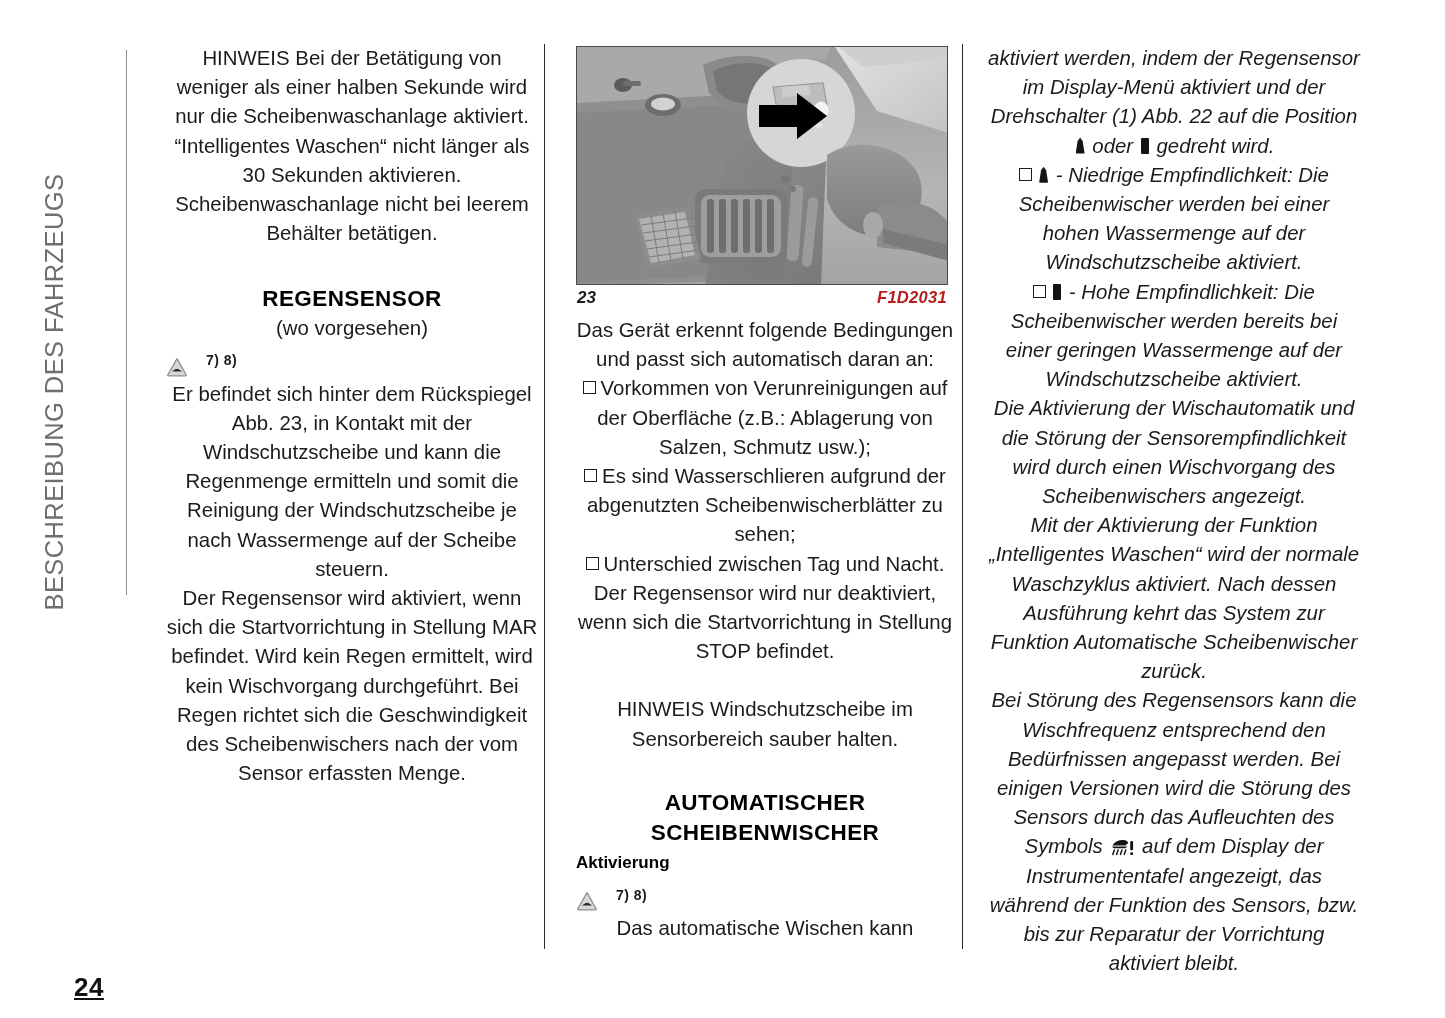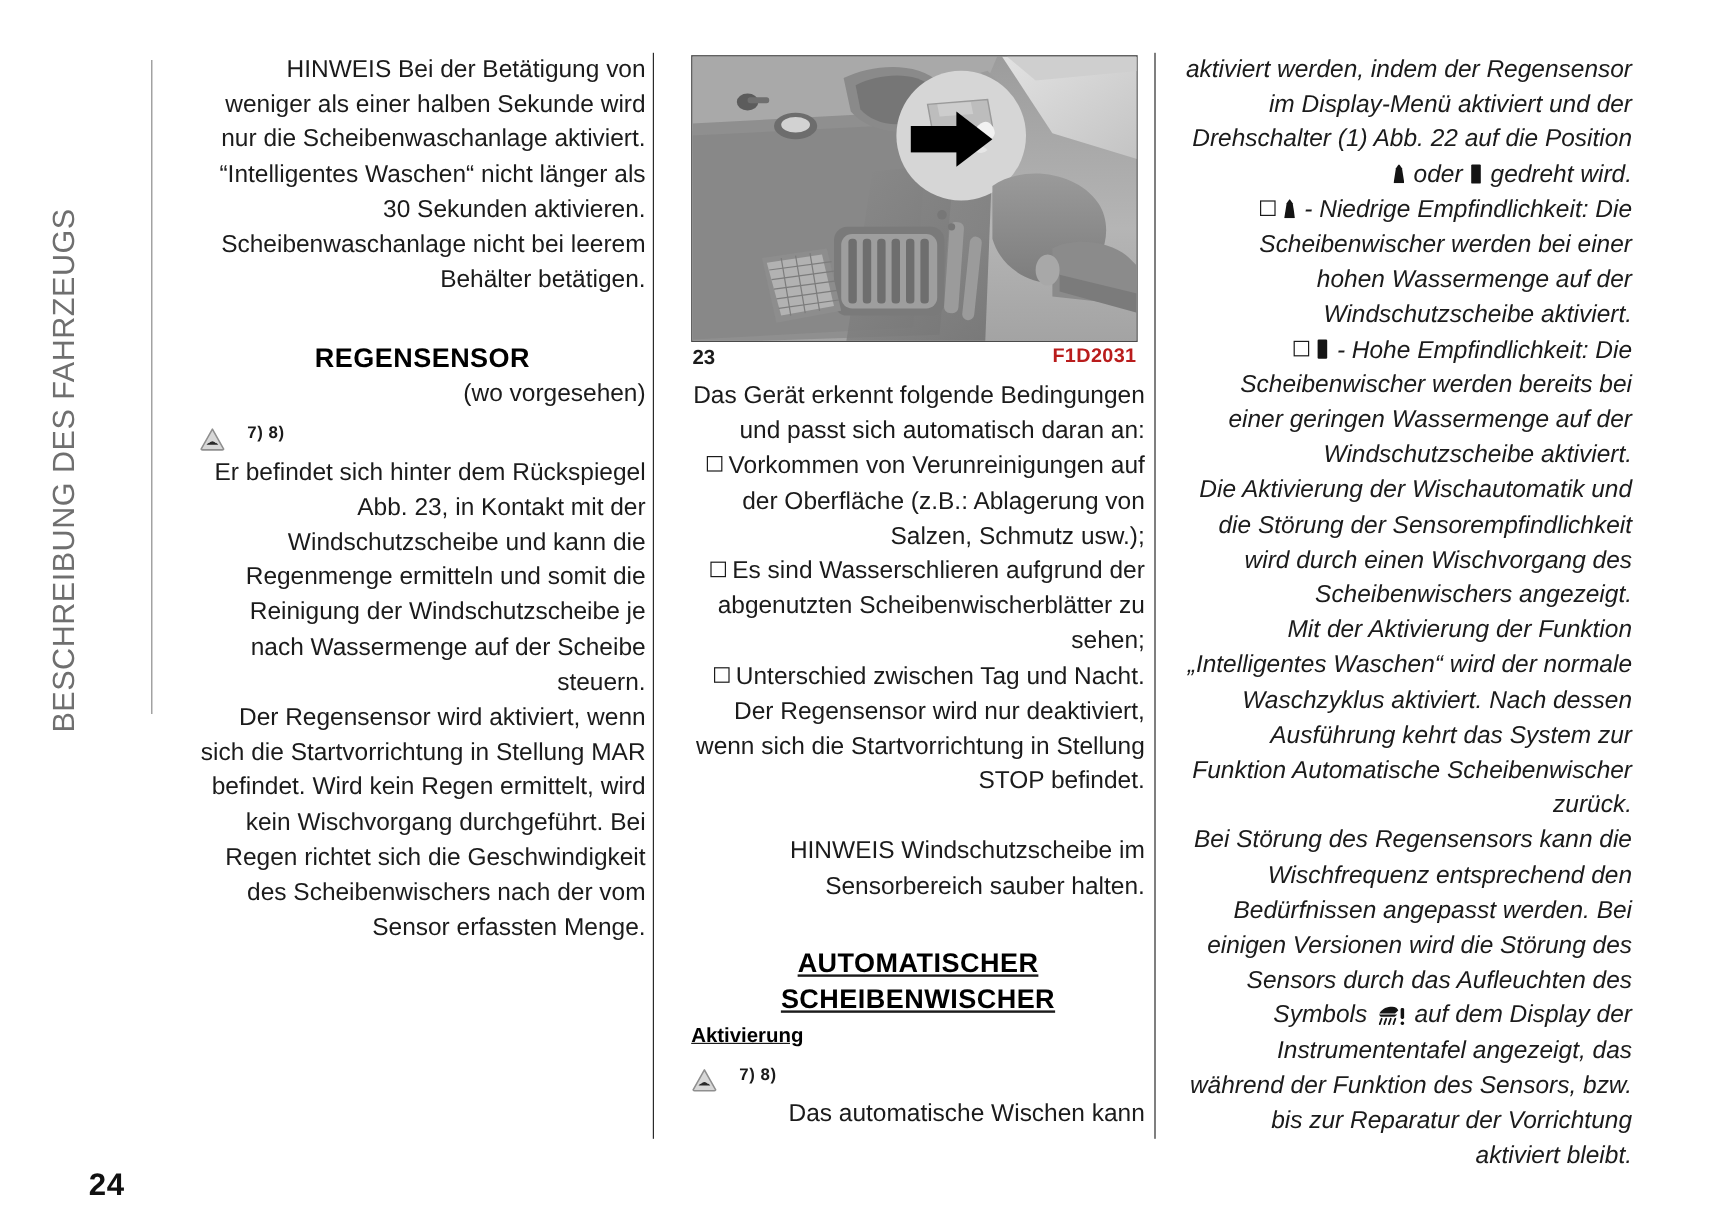--- a/index.html
+++ b/index.html
@@ -69,42 +69,42 @@
     font-size: 20.4px;
     line-height: 29.2px;
     color: #1b1b1b;
   }
   .col.c1 { left: 166px; width: 372px; }
   .col.c2 { left: 576px; width: 378px; }
   .col.c3 { left: 988px; width: 372px; font-style: italic; }
 
   p.para {
     margin: 0 0 0 0;
-    text-align: right;
+    text-align: center;
   }
   p.gap-before { margin-top: 29px; }
 
   h2.sec-title {
     margin: 0;
     font-size: 22.5px;
     font-weight: bold;
     letter-spacing: 0.4px;
     line-height: 30px;
     color: #000;
     text-align: center;
   }
   h3.sub-title {
     margin: 0;
     font-size: 17px;
     font-weight: bold;
     line-height: 30px;
     color: #000;
   }
   .heading-block { margin-top: 36px; }
-  .heading-block-2 { margin-top: 34px; text-decoration: underline; }
+  .heading-block-2 { margin-top: 34px; }
 
   
   .warn-line {
     display: flex;
     align-items: flex-end;
     gap: 18px;
     margin-top: 6px;
     margin-bottom: 4px;
     height: 26px;
   }
@@ -163,20 +163,21 @@
     vertical-align: -3px;
     margin: 0 1px 0 3px;
   }
 
   
   .figure {
     position: absolute;
     left: 576px;
     top: 46px;
     width: 332px;
+    font-style: italic;
   }
   .fig-img {
     position: relative;
     width: 372px;
     height: 239px;
     border: 1px solid #4a4a4a;
     box-sizing: border-box;
     overflow: hidden;
     background: #b9b9b9;
   }
@@ -206,20 +207,21 @@
 
   
   .page-num {
     position: absolute;
     left: 74px;
     top: 972px;
     font-size: 26px;
     font-weight: bold;
     color: #111;
     letter-spacing: 0.5px;
+    text-decoration: underline;
   }
 </style>
 </head>
 <body>
 
 <div id="page">
 
   <div class="side-head">
     <div class="side-head-text">BESCHREIBUNG DES FAHRZEUGS</div>
   </div>

